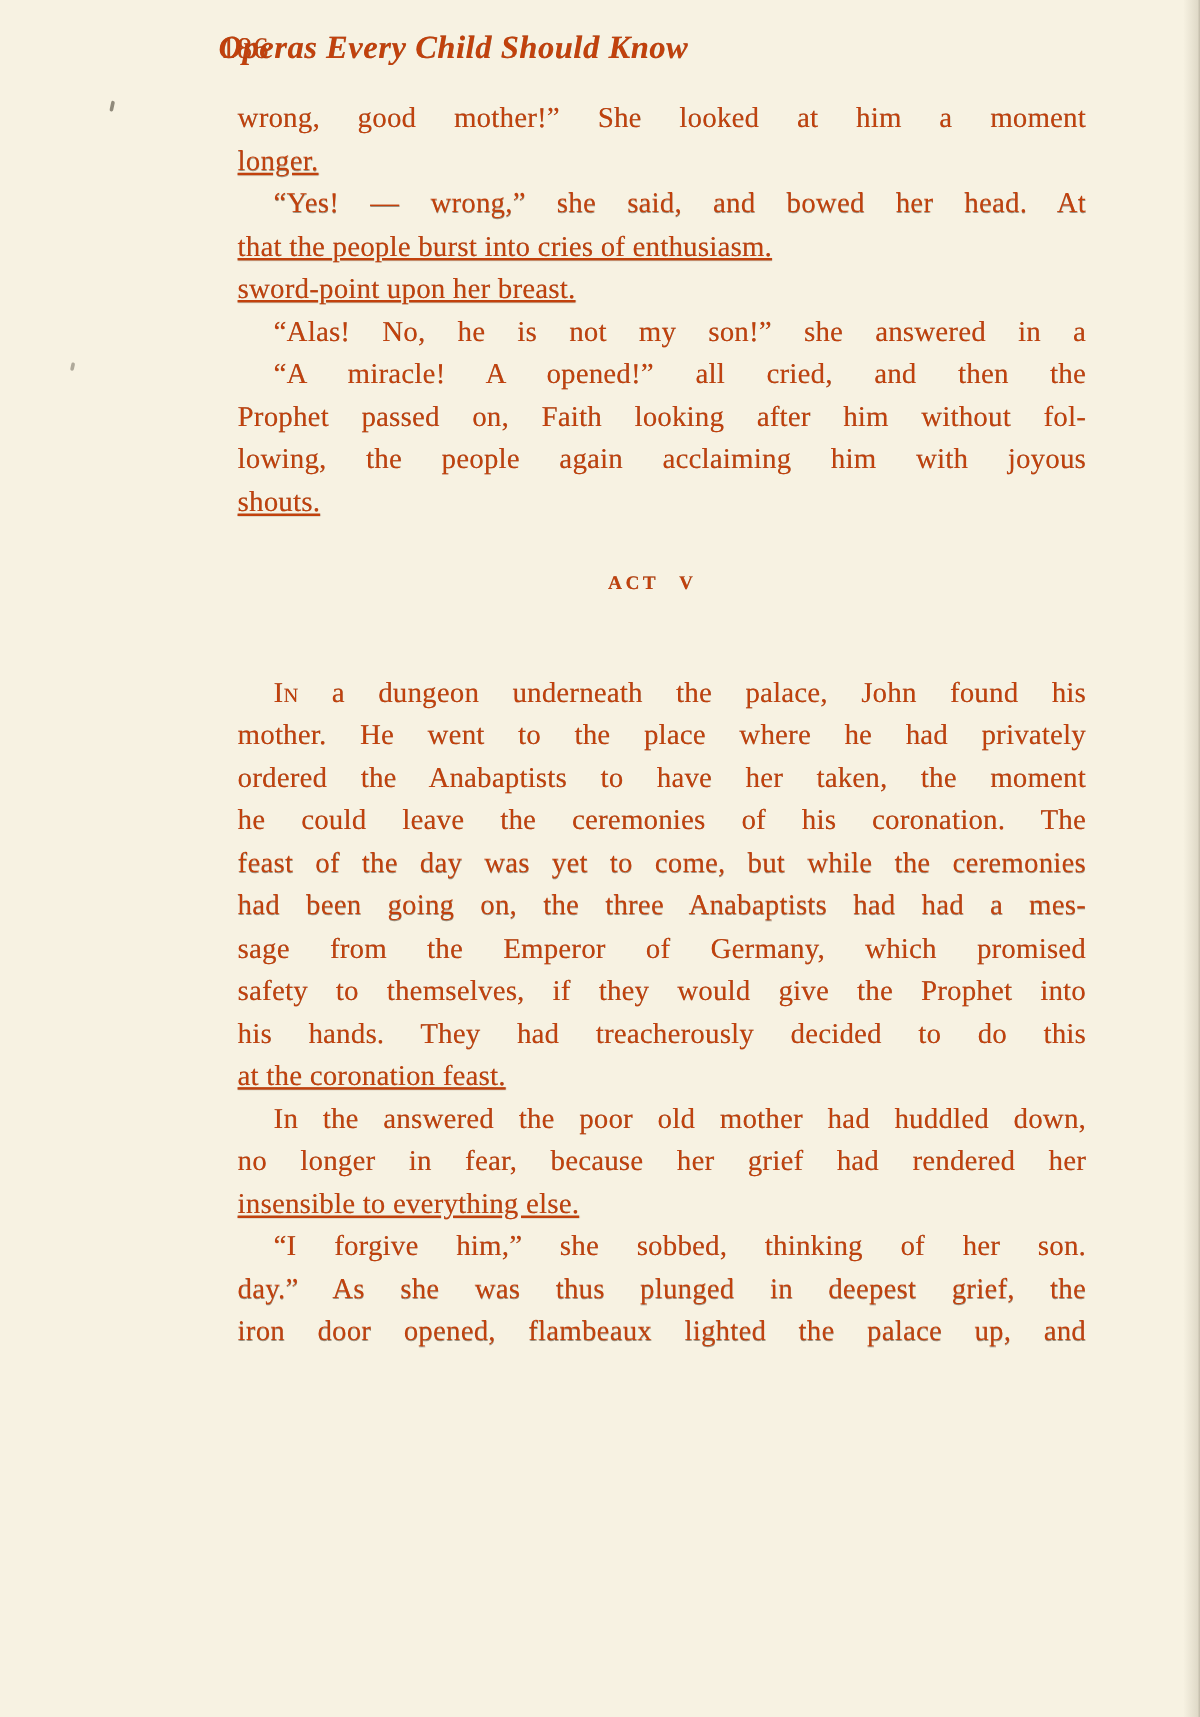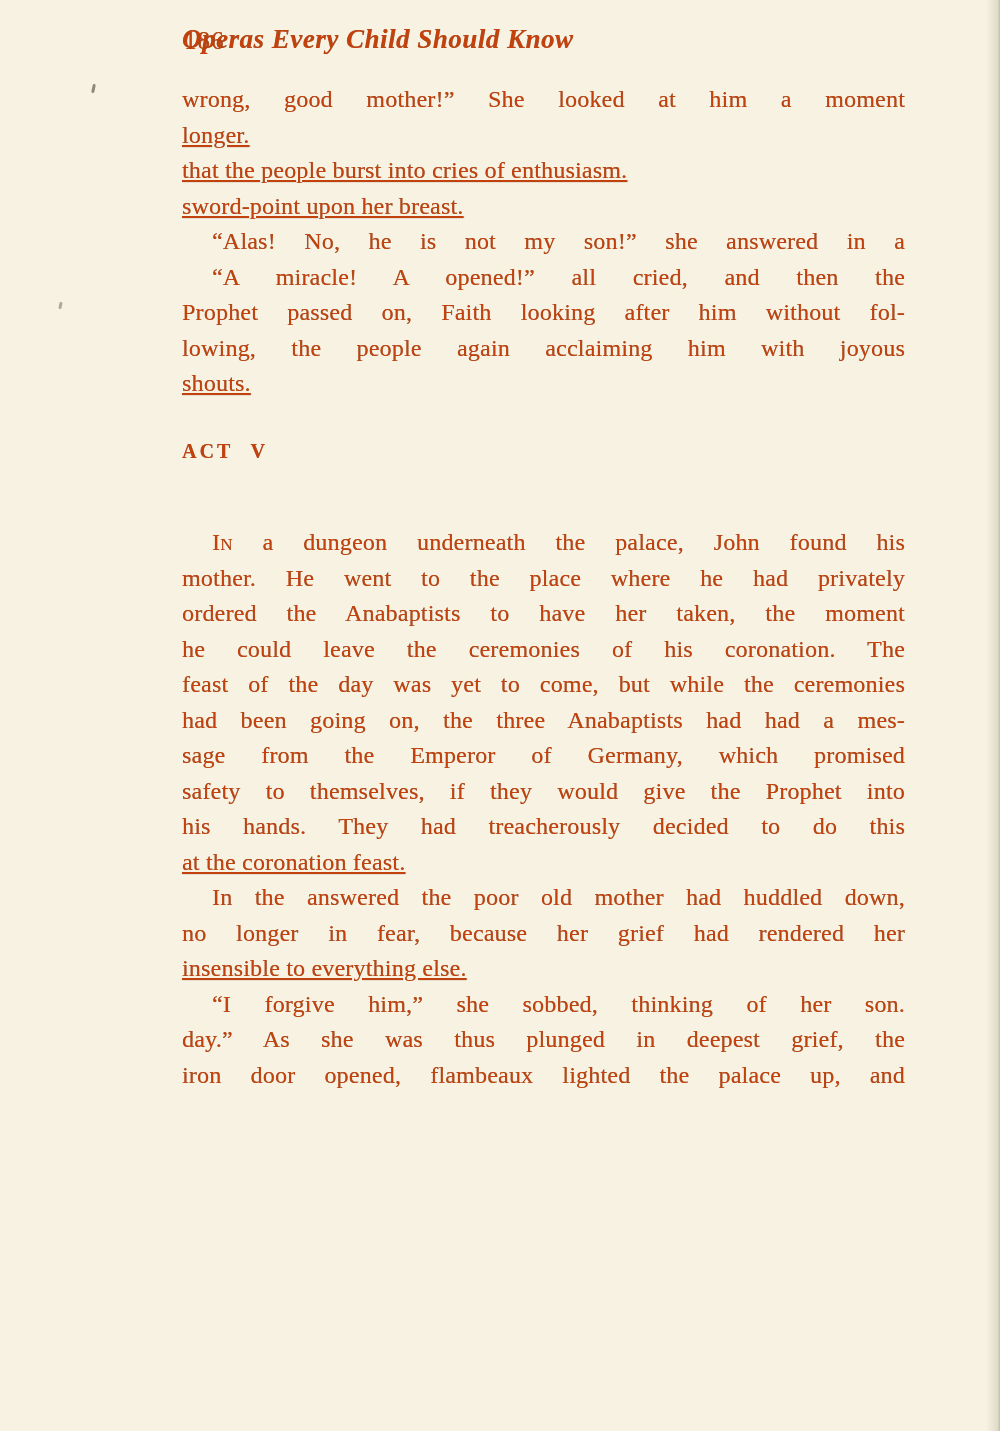--- a/index.html
+++ b/index.html
@@ -52,34 +52,35 @@
     top: 82px;
     left: 182px;
     width: 723px;
     font-size: 24px;
     line-height: 35.5px;
     letter-spacing: 0.2px;
   }
   .line {
     text-align: justify;
     text-align-last: justify;
+    margin-left: 16px;
   }
   .line.last {
     text-align-last: left;
     text-decoration: underline;
   }
   .line.indent {
     text-indent: 30px;
   }
   .smallcaps {
     font-variant: small-caps;
   }
   .act-heading {
-    text-align: left;
-    font-size: 20px;
+    text-align: center;
+    font-size: 16px;
     font-weight: bold;
     letter-spacing: 3px;
     word-spacing: 10px;
     margin: 32px 0 56px 0;
   }
   
   .speck {
     position: absolute;
     width: 3px;
     height: 9px;
@@ -103,20 +104,21 @@
     <div class="running-title">Operas Every Child Should Know</div>
   </div>
 
   <div class="text-body">
 
   <div class="paragraph">
         <div class="line">wrong, good mother!” She looked at him a moment</div>
         <div class="line last">longer.</div>
       </div>
       <div class="paragraph">
+        <div class="line indent">“Yes! — wrong,” she said, and bowed her head. At</div>
         <div class="line last">that the people burst into cries of enthusiasm.</div>
       </div>
       <div class="paragraph">
         <div class="line last">sword-point upon her breast.</div>
       </div>
       <div class="paragraph">
         <div class="line indent">“Alas! No, he is not my son!” she answered in a</div>
       </div>
       <div class="paragraph">
         <div class="line indent">“A miracle! A opened!” all cried, and then the</div>

